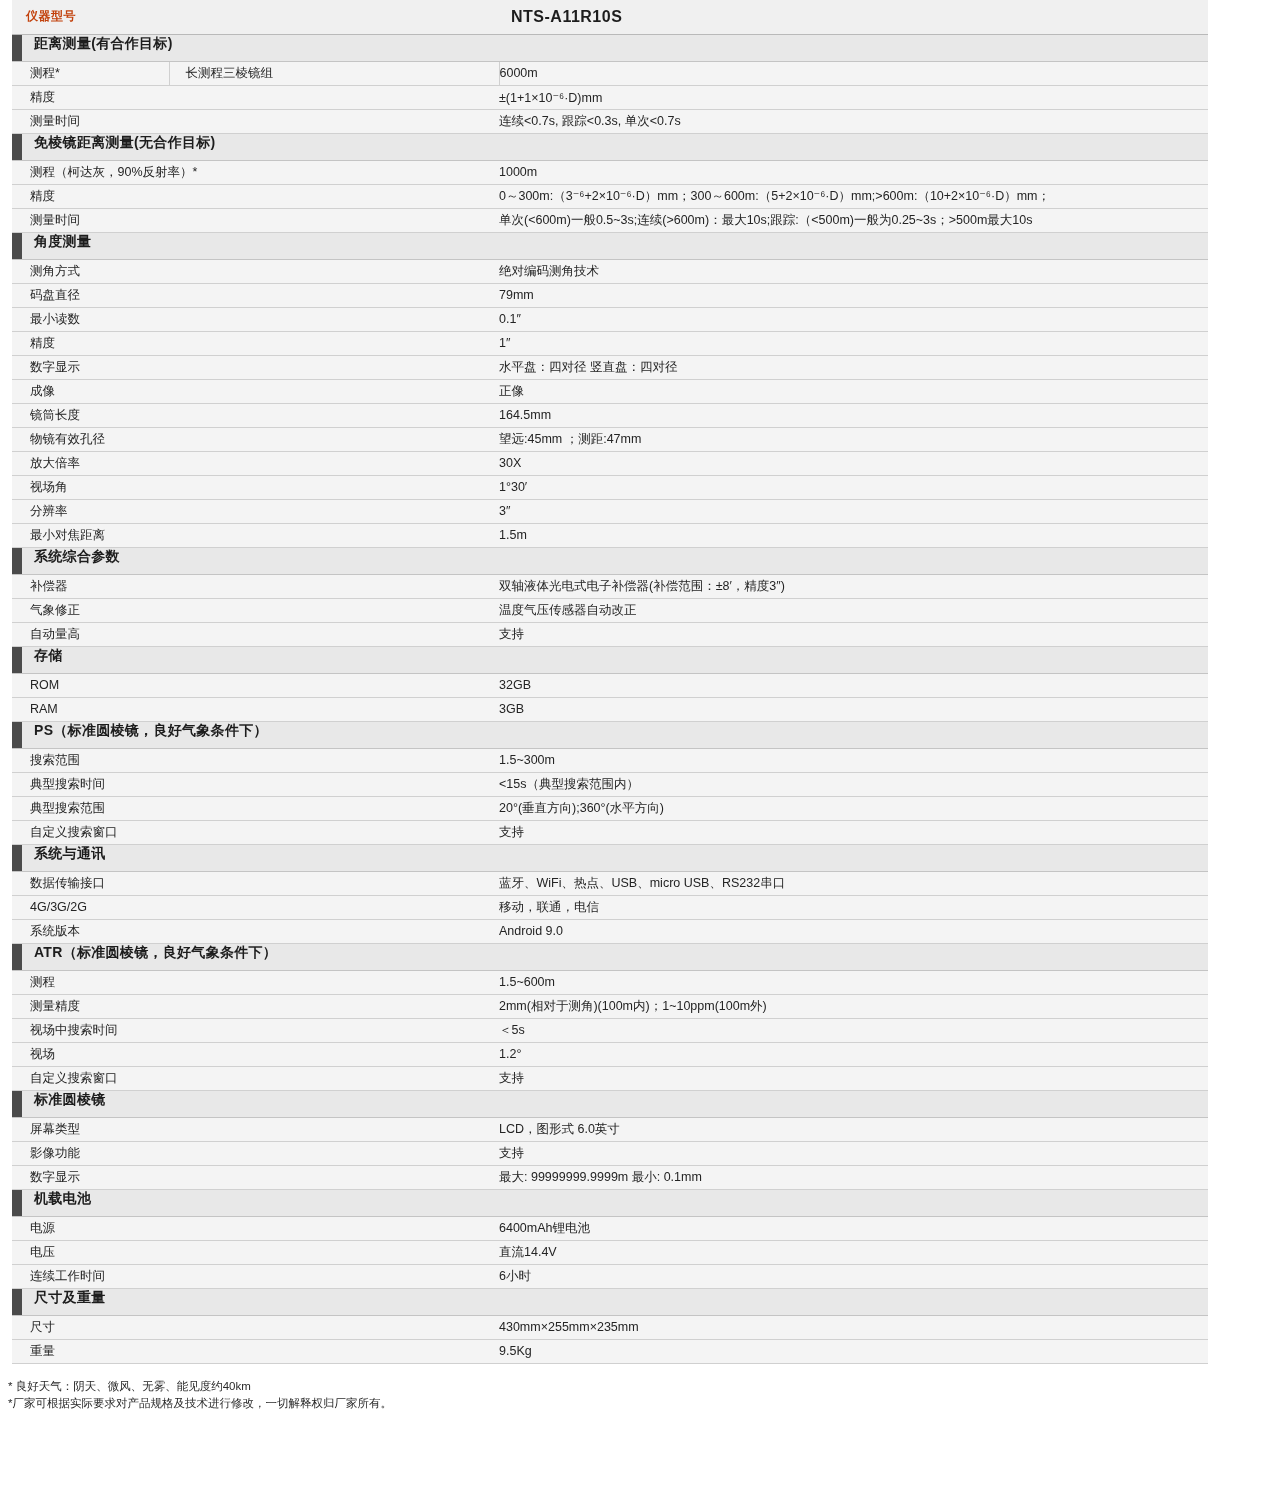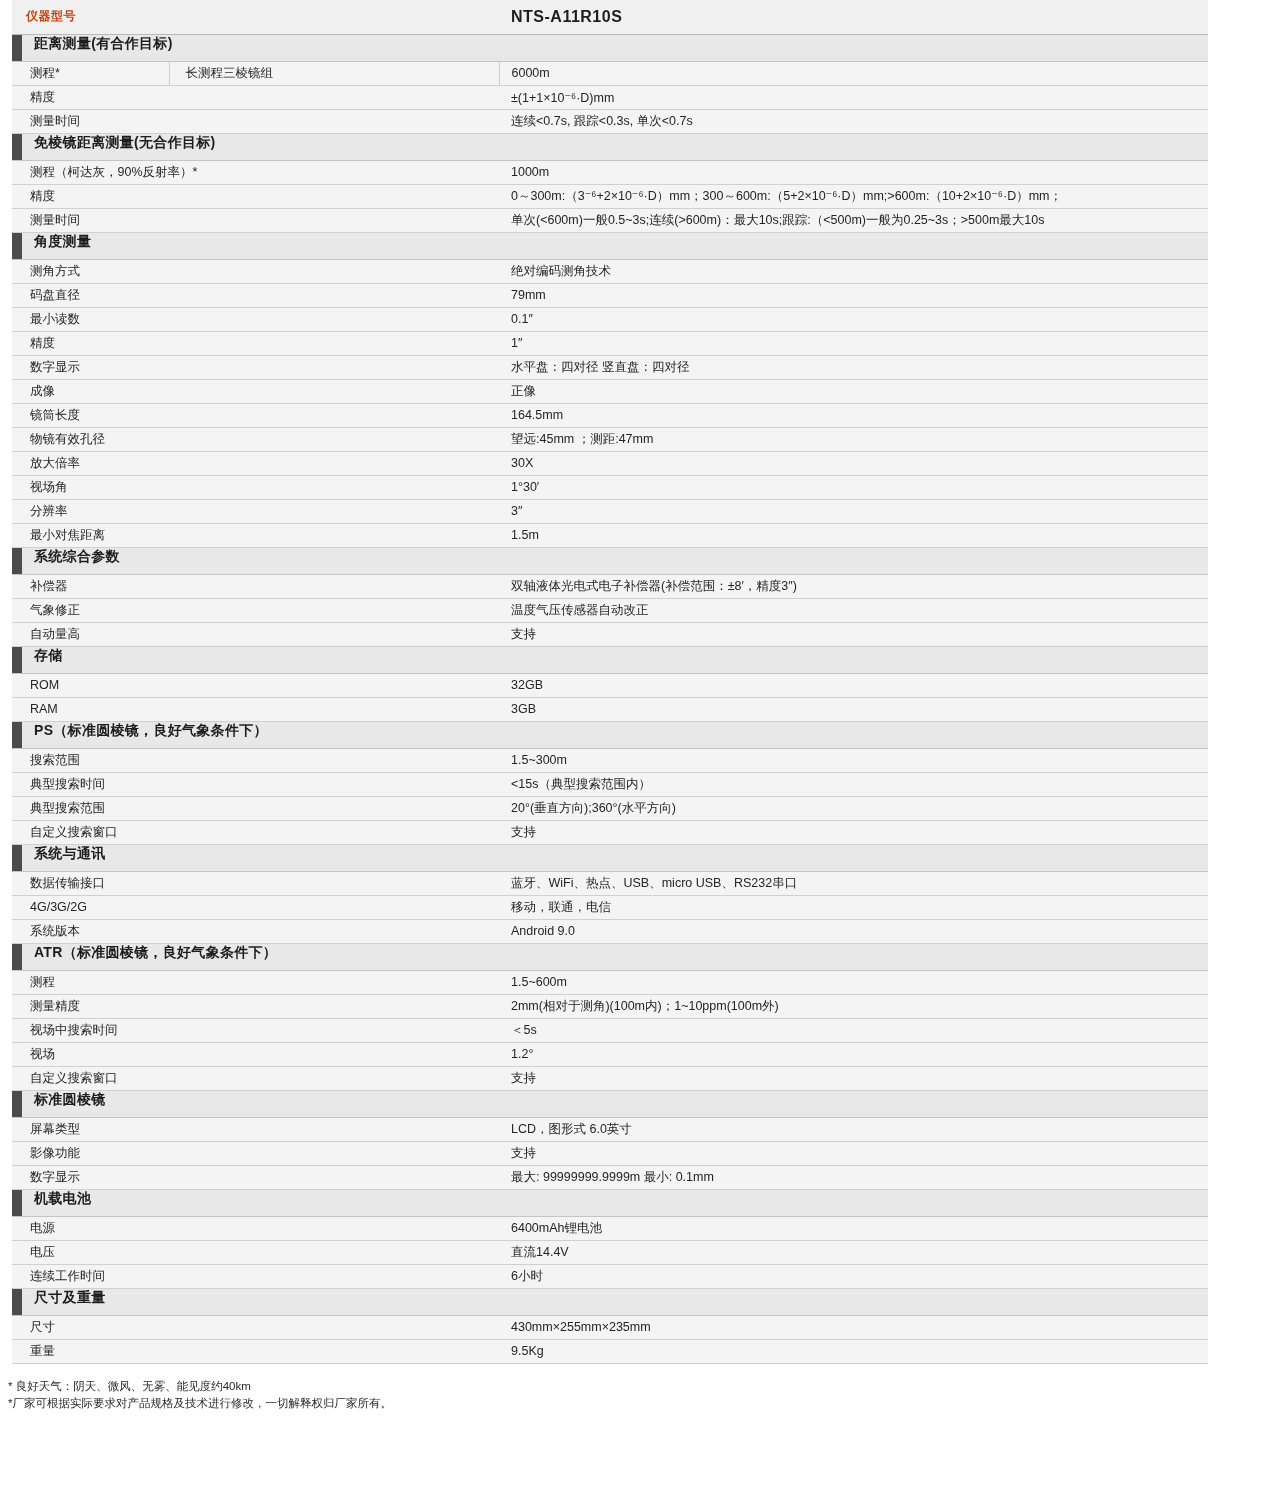--- a/index.html
+++ b/index.html
@@ -87,21 +87,21 @@
   }
   tr.data-row td.lab {
     padding-left: 18px;
     border-right: 1px solid #d0d0d0;
   }
   tr.data-row td.sub {
     padding-left: 16px;
     border-right: 1px solid #d0d0d0;
   }
   tr.data-row td.val {
-    padding-left: 12px;
+    padding-left: 0;
     white-space: nowrap;
     overflow: visible;
   }
   td.nodivider { border-right: none !important; }
 
   .footnotes {
     margin: 14px 0 0 8px;
     font-size: 11.5px;
     color: #2a2a2a;
     line-height: 1.55;

